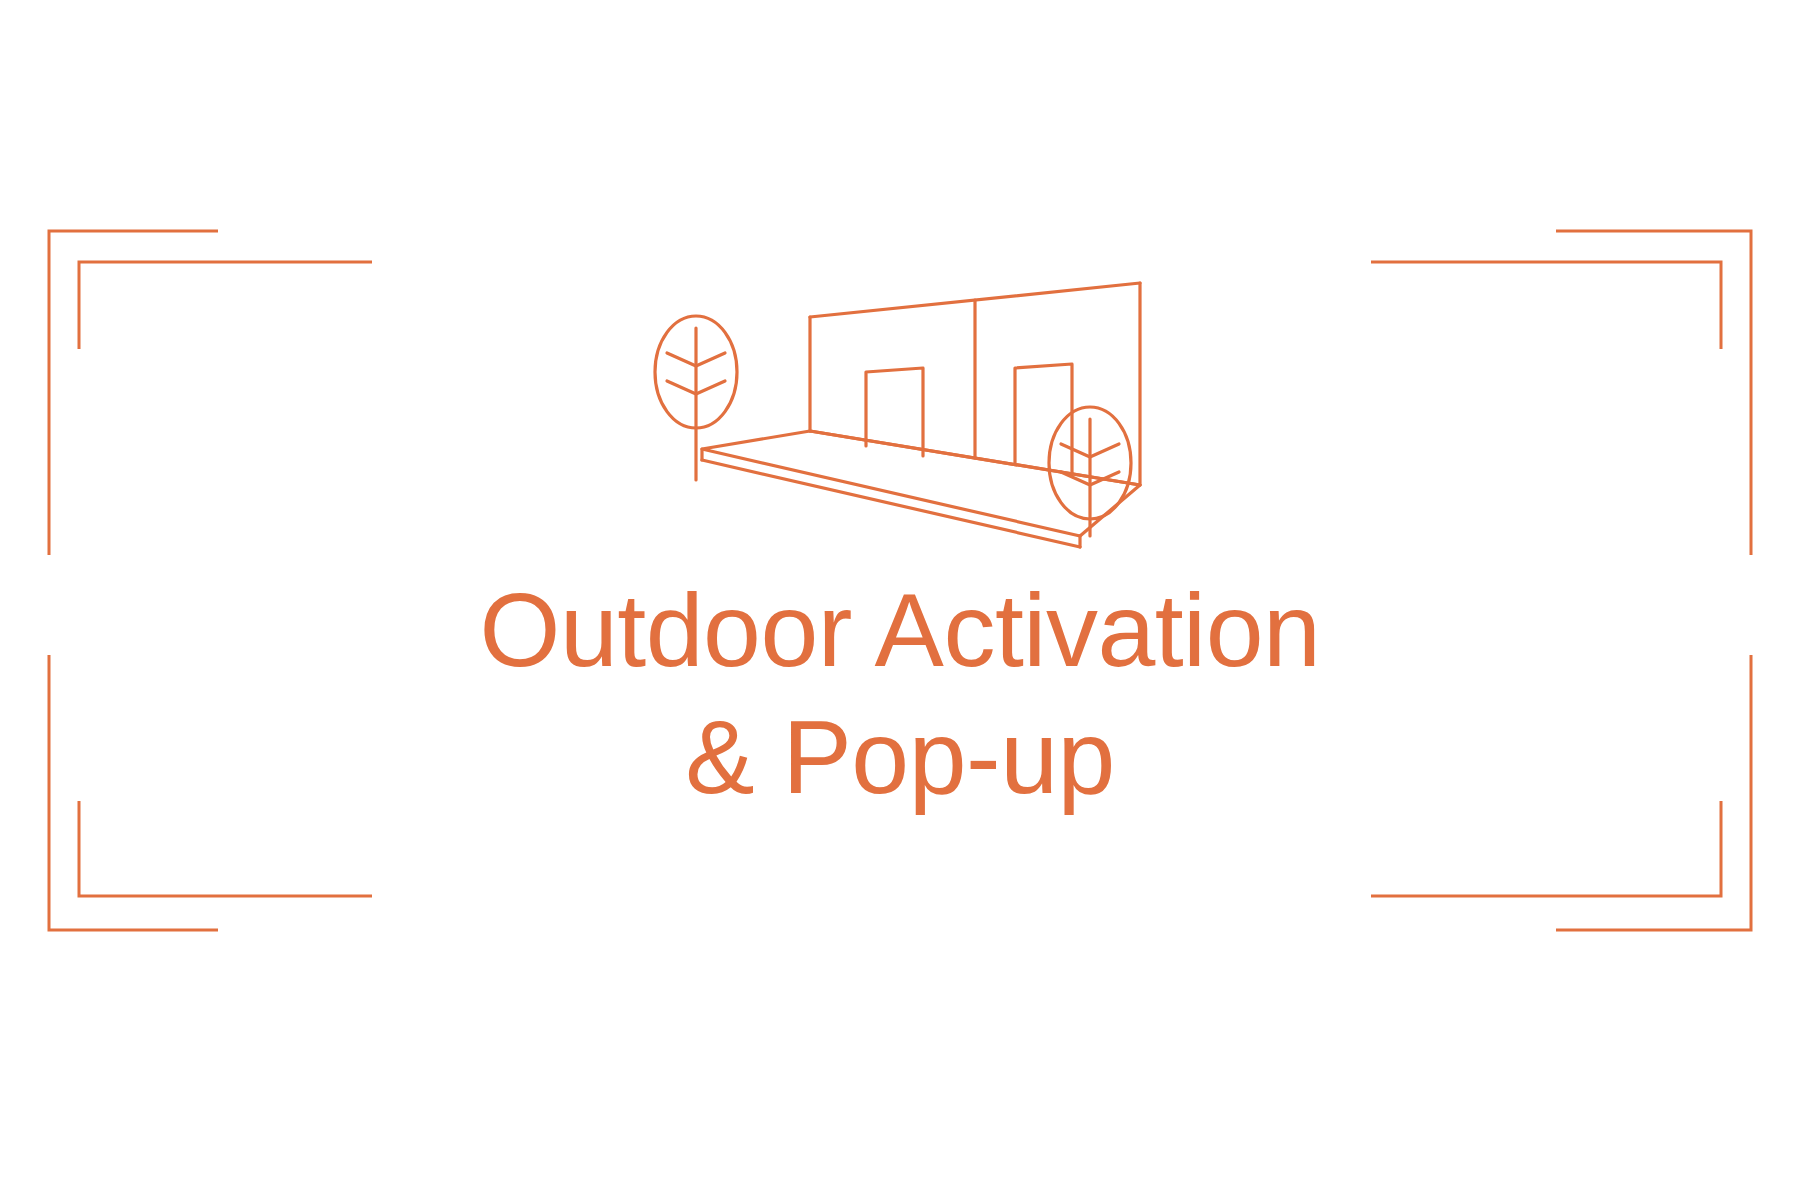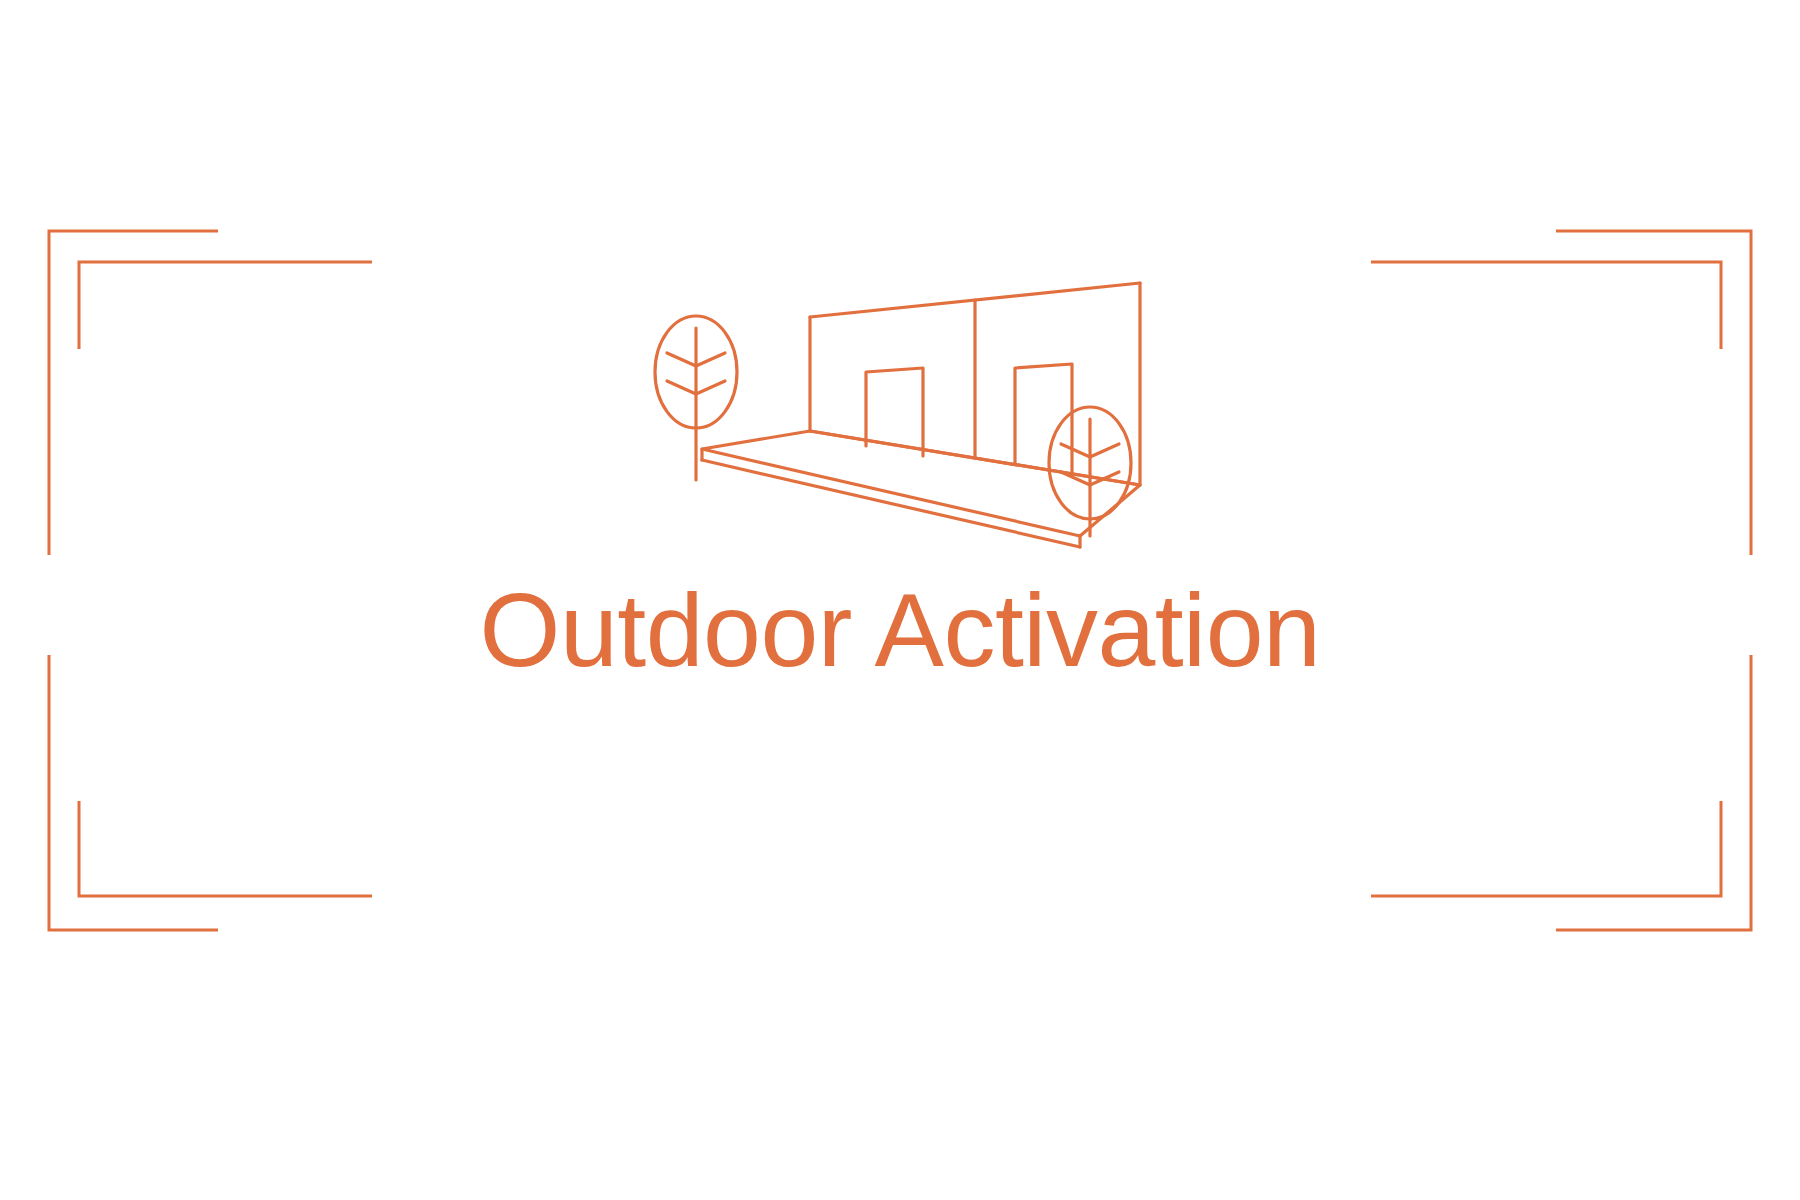--- a/index.html
+++ b/index.html
@@ -119,15 +119,16 @@
         <path d="M450 151 L450 268"></path>
         <path d="M450 189 L421 176 M450 189 L479 176"></path>
         <path d="M450 217 L421 204 M450 217 L479 204"></path>
 
       </g>
     </svg>
   </div>
 
   <div id="title-block">
     <span class="title-line">Outdoor Activation</span>
+    <span class="title-line">&amp; Pop-up</span>
   </div>
 
 </div>
 
 </body></html>

